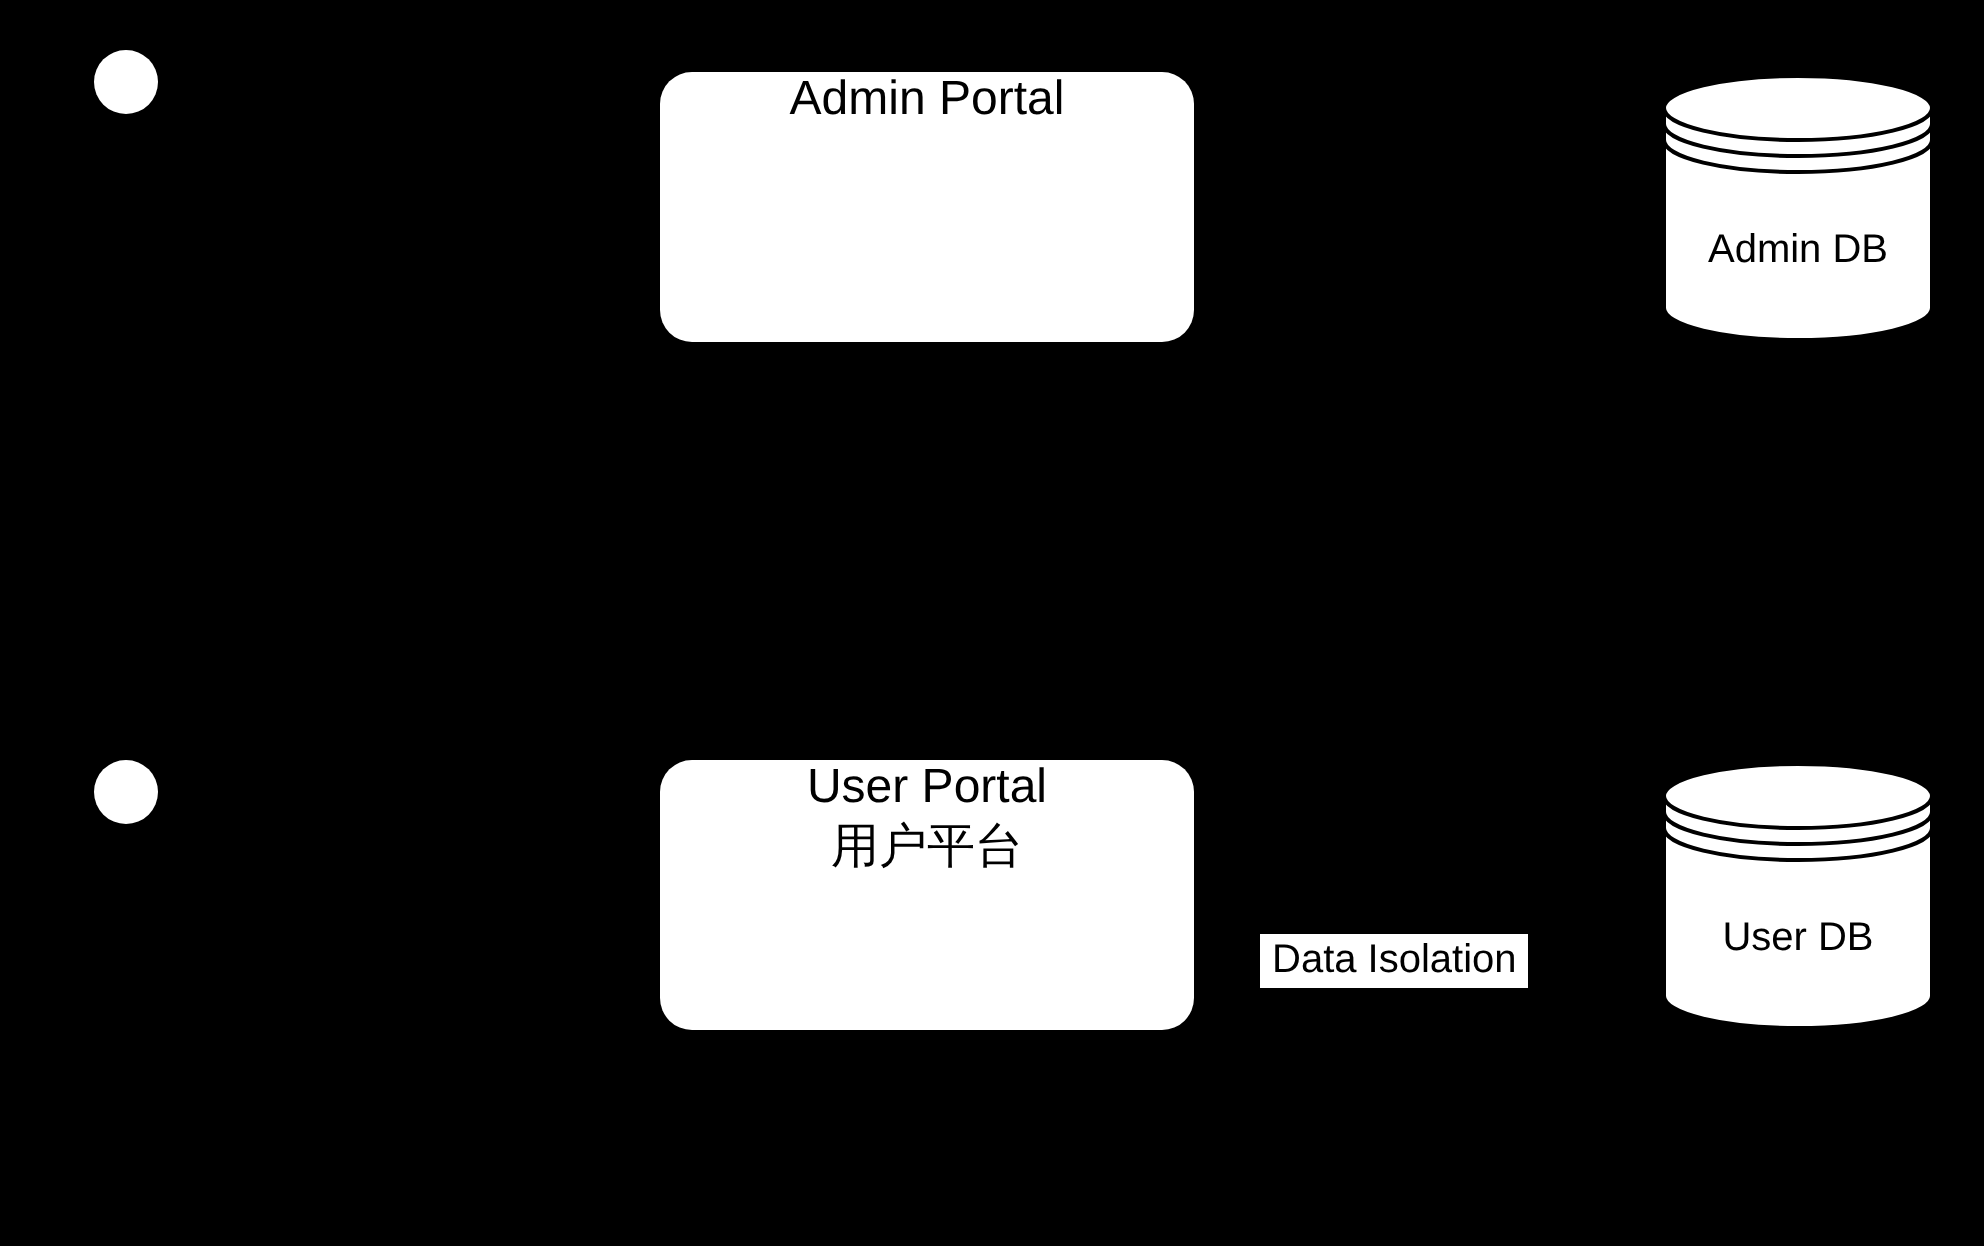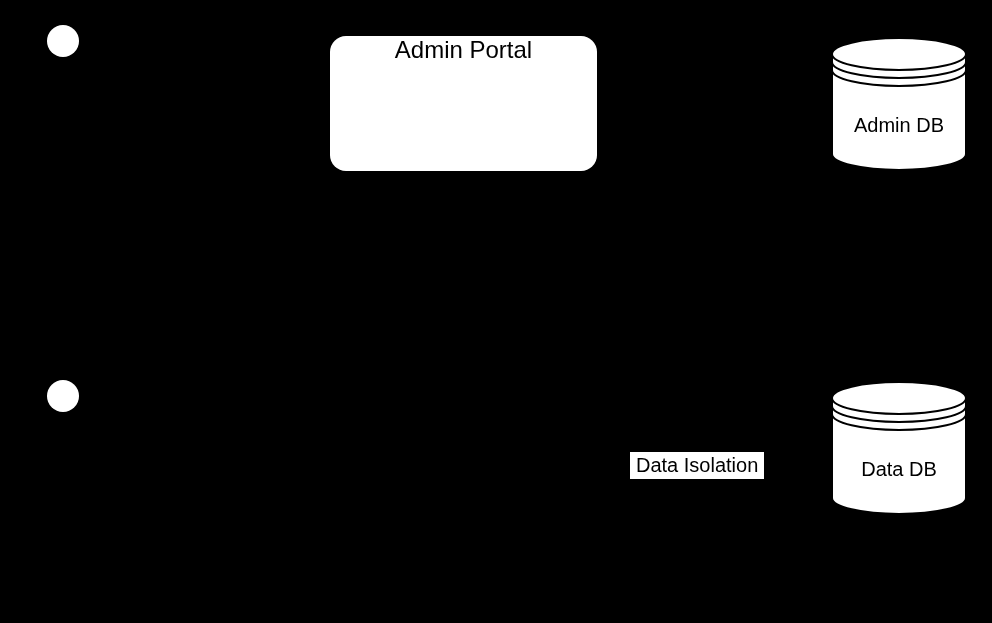--- a/index.html
+++ b/index.html
@@ -70,21 +70,21 @@
     text-align: center;
     font-size: 20px;
     line-height: 30px;
     color: #000000;
   }
 
   
   .edge-label {
     position: absolute;
     left: 630px;
-    top: 452px;
+    top: 467px;
     background: #ffffff;
     color: #000000;
     font-size: 20px;
     line-height: 27px;
     padding: 0 6px;
     white-space: nowrap;
   }
 </style>
 </head>
 <body>
@@ -102,26 +102,30 @@
       <path d="M2 18 A67 16 0 0 1 136 18 L136 118 A67 16 0 0 1 2 118 Z" fill="#ffffff" stroke="#000000" stroke-width="2"></path>
       <ellipse cx="69" cy="18" rx="67" ry="16" fill="#ffffff" stroke="#000000" stroke-width="2"></ellipse>
       <path d="M2 26 A67 16 0 0 0 136 26" fill="none" stroke="#000000" stroke-width="2"></path>
       <path d="M2 34 A67 16 0 0 0 136 34" fill="none" stroke="#000000" stroke-width="2"></path>
     </svg>
     <div class="db-label">Admin DB</div>
   </div>
 
   <div class="actor-head actor-user"></div>
 
+  <div class="portal-node portal-user">
+    <div>User Portal</div>
+    <div>用户平台</div>
+  </div>
 
   <div class="edge-label">Data Isolation</div>
 
   <div class="db-node db-user">
     <svg width="138" height="136" viewBox="0 0 138 136">
       <path d="M2 18 A67 16 0 0 1 136 18 L136 118 A67 16 0 0 1 2 118 Z" fill="#ffffff" stroke="#000000" stroke-width="2"></path>
       <ellipse cx="69" cy="18" rx="67" ry="16" fill="#ffffff" stroke="#000000" stroke-width="2"></ellipse>
       <path d="M2 26 A67 16 0 0 0 136 26" fill="none" stroke="#000000" stroke-width="2"></path>
       <path d="M2 34 A67 16 0 0 0 136 34" fill="none" stroke="#000000" stroke-width="2"></path>
     </svg>
-    <div class="db-label">Data DB</div>
+    <div class="db-label">User DB</div>
   </div>
 
 </div>
 
 </body></html>

